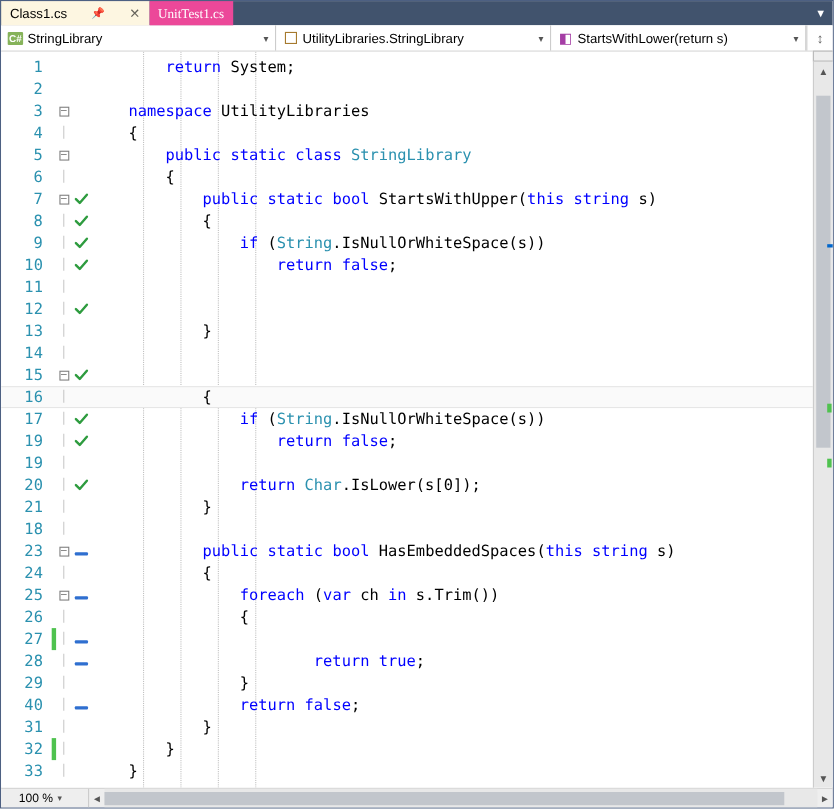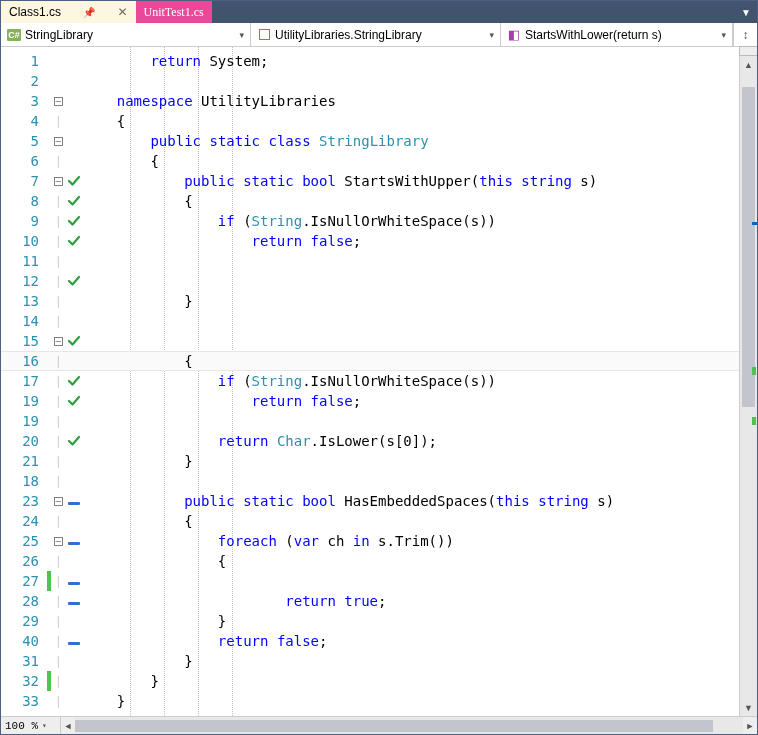--- a/index.html
+++ b/index.html
@@ -157,27 +157,26 @@
 
   .bottombar {
     height: 18px;
     background: #eee;
     border-top: 1px solid #ccc;
     display:flex;
     align-items:center;
     font-size:11px;
   }
   .zoom {
-    width: 60px;
-    padding: 0 4px;
+    width: 80px;
+    padding: 0 16px;
     display:flex; align-items:center;
     border-right:1px solid #ccc;
     gap:4px;
     height:100%;
-    font-family:Liberation Mono, monospace;
   }
   .hscroll {
     flex:1; height:100%; background:#e8e8e8; position:relative;
     display:flex; align-items:center;
   }
   .hscroll .track{ flex:1; height:12px; background:#e8e8e8; position:relative;}
   .hscroll .thumb { position:absolute; left:0; right:30px; top:0; bottom:0; background:#c2c6cc;}
 
   .dash { display:inline-block; width:12px; height:3px; background:#2f6fd0; border-radius:1px;}
   .current-line {

